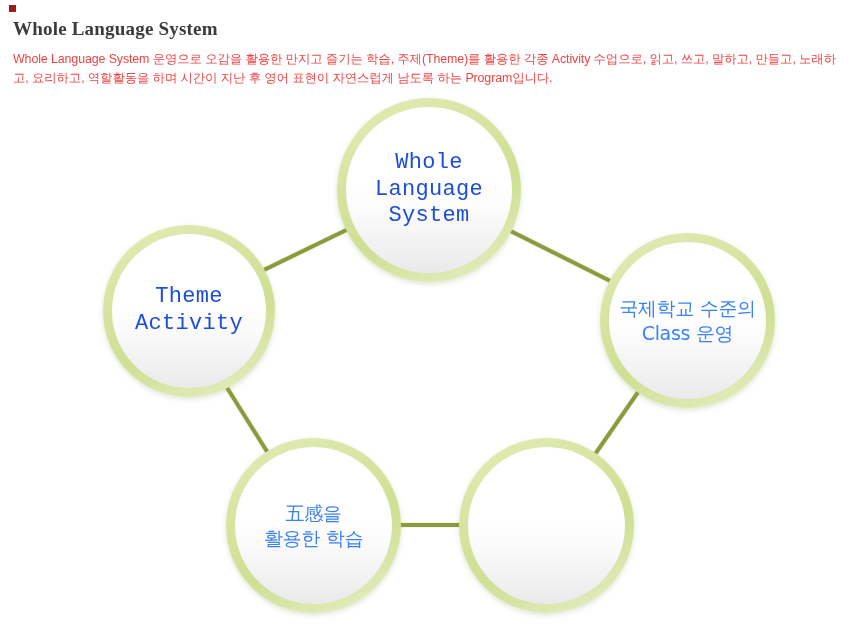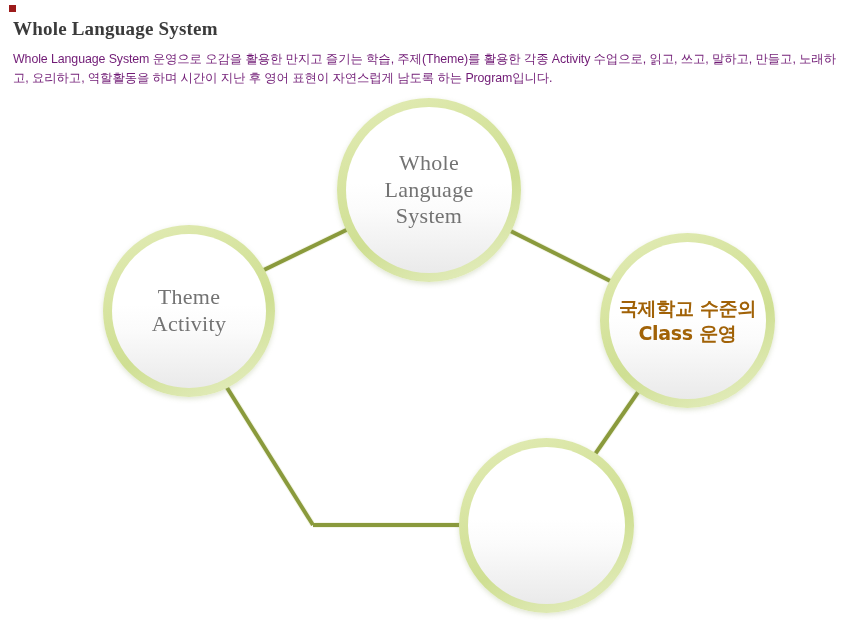--- a/index.html
+++ b/index.html
@@ -50,21 +50,21 @@
     white-space: nowrap;
   }
   .desc {
     position: absolute;
     left: 13px;
     top: 38px;
     width: 834px;
     font-family: "Liberation Sans", sans-serif;
     font-size: 12.4px;
     line-height: 19px;
-    color: #701a75;
+    color: #ef4444;
     letter-spacing: -0.1px;
   }
 
   
   .diagram {
     position: absolute;
     left: 0;
     top: 0;
     width: 860px;
     height: 624px;
@@ -102,34 +102,34 @@
     background: linear-gradient(180deg,
         #ffffff 0%,
         #ffffff 46%,
         #fbfbfb 62%,
         #f2f2f2 82%,
         #eaeaea 100%);
   }
   .node .label {
     position: relative;
     z-index: 3;
-    font-family: Liberation Serif, serif;
-    color: #737373;
+    font-family: Liberation Mono, monospace;
+    color: #1d4ed8;
     line-height: 1.22;
     white-space: pre-line;
   }
   .node.en .label {
     font-size: 22px;
     letter-spacing: 0.3px;
   }
   .node.ko .label {
     font-family: "DejaVu Sans", "Liberation Sans", sans-serif;
     font-size: 19px;
-    font-weight: 700;
-    color: #a16207;
+    font-weight: 400;
+    color: #3b82f6;
     letter-spacing: -0.3px;
     line-height: 1.28;
   }
 </style>
 </head>
 <body>
 
 <div class="header">
   <div class="title-row">
     <span class="bullet"></span>
@@ -172,20 +172,26 @@
     <span class="disc" style="left:9px; top:9px; right:9px; bottom:9px;"></span>
     <span class="label">국제학교 수준의
 Class 운영</span>
   </div>
 
   <div class="node en" style="left:459px; top:438px; width:175px; height:175px;">
     <span class="ring"></span>
     <span class="disc" style="left:9px; top:9px; right:9px; bottom:9px;"></span>
   </div>
 
+  <div class="node ko" style="left:226px; top:438px; width:175px; height:175px;">
+    <span class="ring"></span>
+    <span class="disc" style="left:9px; top:9px; right:9px; bottom:9px;"></span>
+    <span class="label">五感을
+활용한 학습</span>
+  </div>
 
   <div class="node en" style="left:103px; top:225px; width:172px; height:172px;">
     <span class="ring"></span>
     <span class="disc" style="left:9px; top:9px; right:9px; bottom:9px;"></span>
     <span class="label">Theme
 Activity</span>
   </div>
 
 </div>
 

